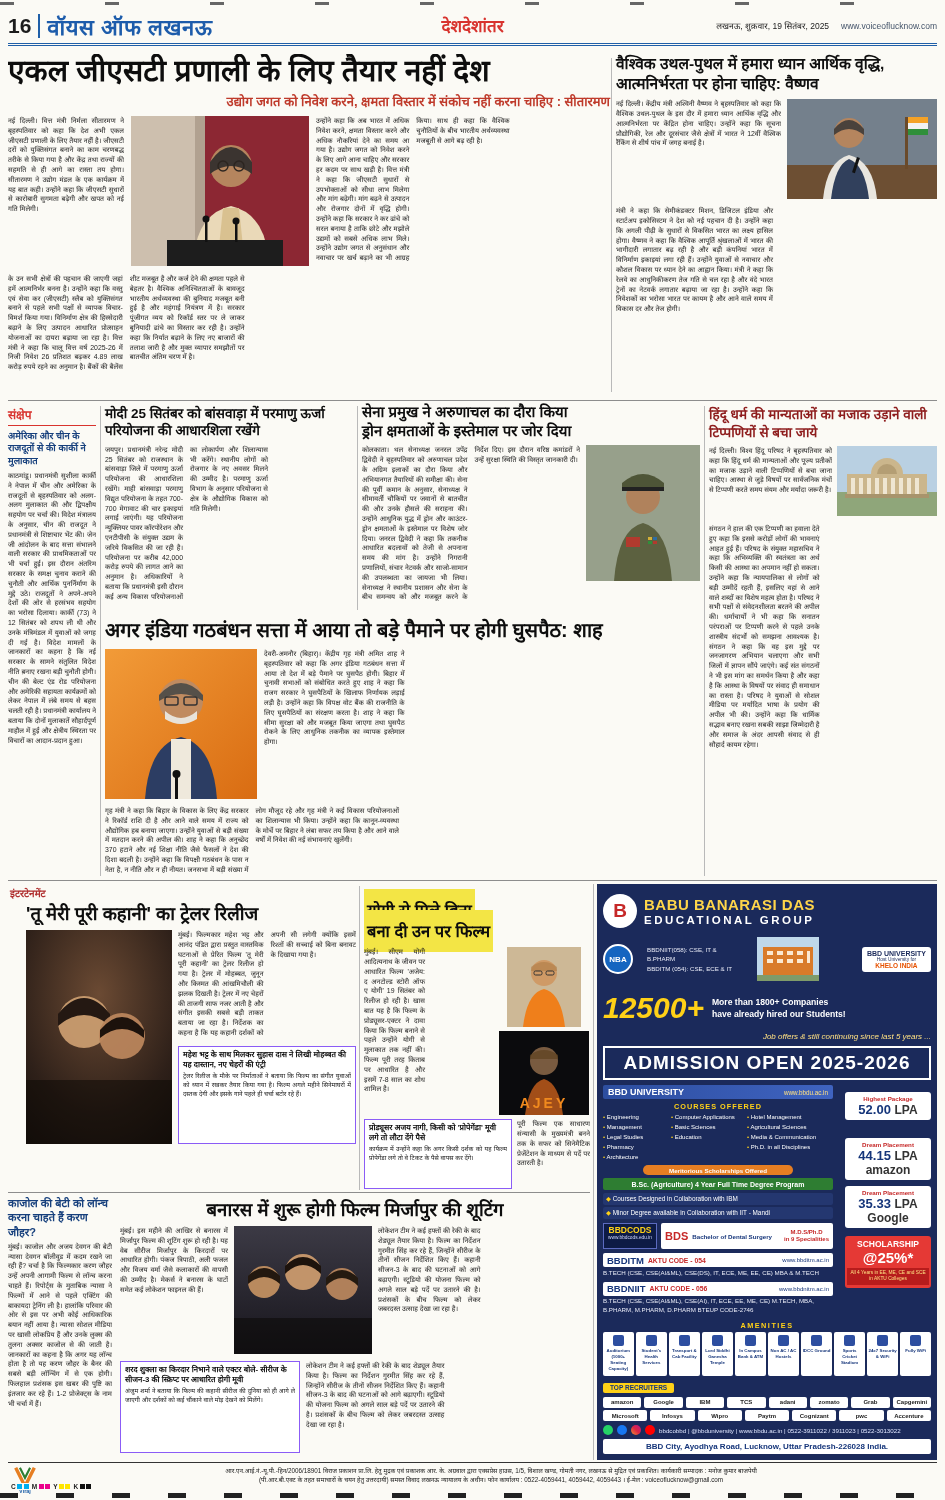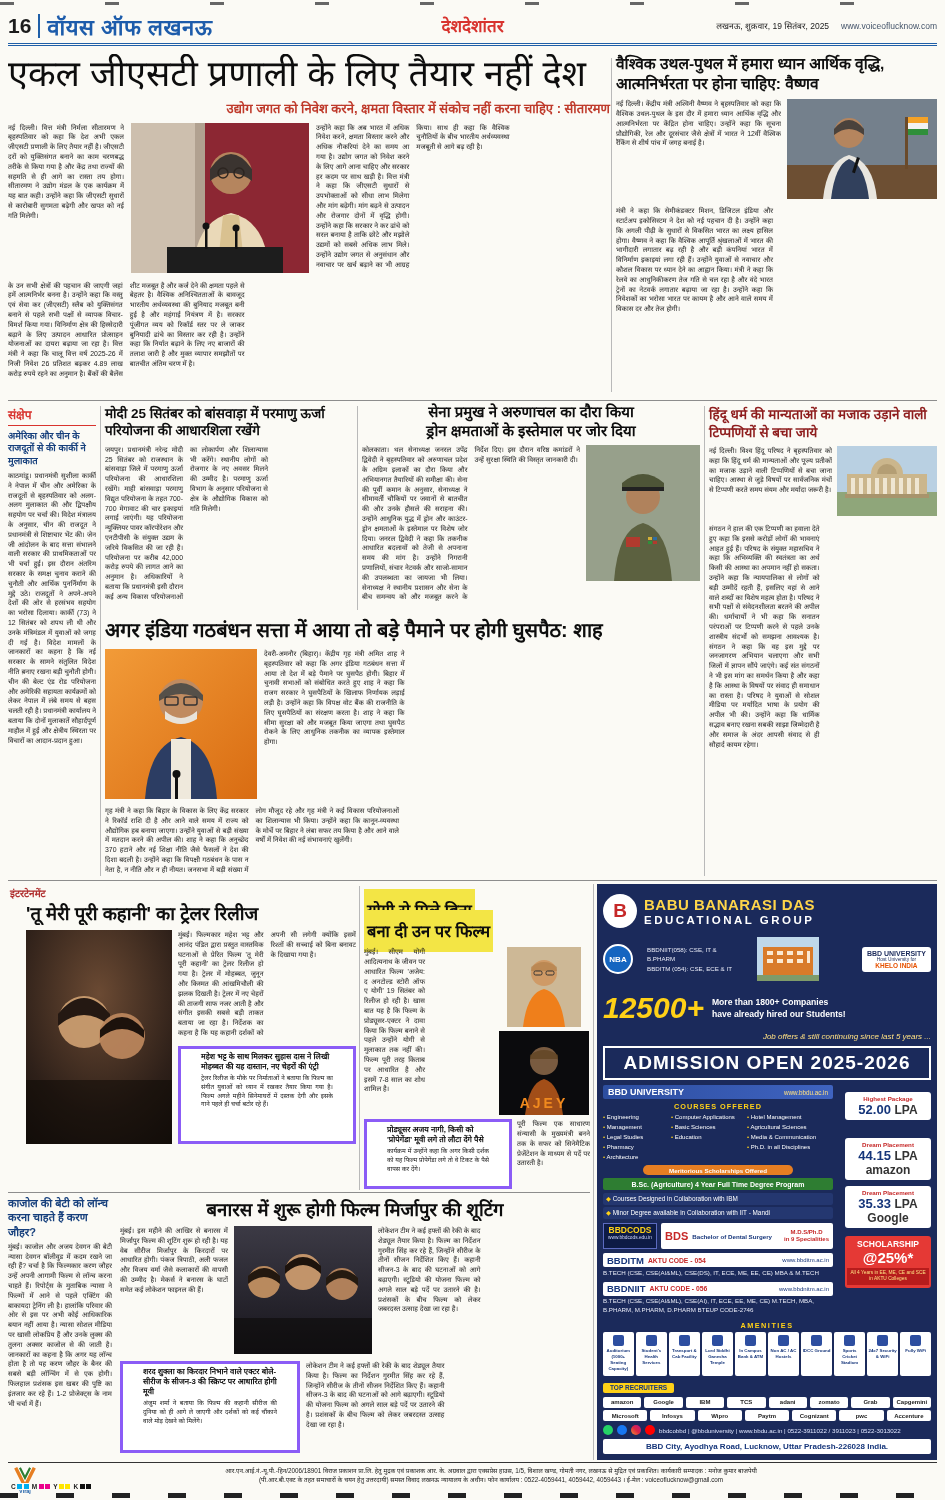--- a/index.html
+++ b/index.html
@@ -20,21 +20,21 @@
 .masthead{position:absolute;top:8px;left:8px;width:929px;height:38px;display:flex;align-items:center;border-bottom:3px double #1f5fa8}
 .mh-left{display:flex;align-items:center;gap:7px}
 .page-num{font-size:21px;font-weight:bold}
 .mh-sep{width:2px;height:24px;background:#1f5fa8}
 .mh-title{font-size:22px;font-weight:bold;color:#1d5cab;letter-spacing:.5px}
 .mh-center{position:absolute;left:50%;transform:translateX(-50%);font-size:17px;font-weight:bold;color:#d8332e}
 .mh-right{margin-left:auto;display:flex;gap:12px;align-items:baseline;font-size:8.5px;color:#222}
 .mh-url{color:#44546a}
 
 .lead{left:8px;top:54px;width:602px;height:344px}
-.h-xl{font-size:36px;font-weight:normal;color:#0d0d0d;line-height:1.1;white-space:nowrap;overflow:hidden}
+.h-xl{font-size:30px;font-weight:bold;color:#0d0d0d;line-height:1.1;white-space:nowrap;overflow:hidden}
 .subhead{font-size:13px;font-weight:bold;color:#bf3a2b;text-align:right;padding:5px 0 6px}
 .lead-rowA{display:flex;gap:7px;height:152px}
 .lead-colA{width:116px;height:152px}
 .fig-sita{width:178px;height:150px}
 .lead-colB{flex:1;height:152px}
 .lead-rowB{margin-top:6px;height:98px}
 
 .vaish{left:616px;top:54px;width:321px;height:344px}
 .h-md{font-size:15.5px;font-weight:bold;line-height:1.3;color:#101010}
 .vaish-row{display:flex;gap:6px;margin-top:5px;height:102px}
@@ -45,21 +45,21 @@
 .sank{left:8px;top:406px;width:88px;height:470px}
 .sank-label{font-size:12px;font-weight:bold;color:#d8332e;border-bottom:1.5px solid #d8332e;padding-bottom:2px;margin-bottom:4px}
 .sank-h{font-size:9.5px;font-weight:bold;color:#17407d;line-height:1.3;margin-bottom:4px}
 .sank-body{height:398px}
 
 .modi{left:105px;top:406px;width:248px;height:204px}
 .h-sm{font-size:13.5px;font-weight:bold;line-height:1.25;color:#0d0d0d}
 .modi-body{margin-top:5px;height:160px}
 
 .army{left:362px;top:402px;width:338px;height:208px}
-.h-army{font-size:15px;font-weight:bold;text-align:center;line-height:1.28;color:#0d0d0d}
+.h-army{font-size:15px;font-weight:bold;text-align:left;line-height:1.28;color:#0d0d0d}
 .army-row{display:flex;gap:6px;margin-top:5px;height:158px}
 .army-row .bt{flex:1;height:158px}
 .fig-army{width:114px;height:136px}
 
 .hindu{left:709px;top:406px;width:228px;height:470px}
 .h-hindu{font-size:13.5px;font-weight:bold;color:#8e1d1d;line-height:1.3}
 .hindu-rowA{display:flex;gap:5px;margin-top:5px;height:74px}
 .hindu-rowA .bt{flex:1;height:74px}
 .fig-court{width:100px;height:70px}
 .hindu-b2{margin-top:4px;height:346px}
@@ -71,21 +71,21 @@
 .shah-row .bt{flex:1;height:152px}
 .shah-b2{margin-top:5px;height:70px}
 
 .ent-label{position:absolute;left:10px;top:886px;font-size:10px;font-weight:bold;color:#b03030}
 .trail{left:26px;top:900px;width:330px;height:290px}
 .h-ent{font-size:18.5px;font-weight:bold;white-space:nowrap;overflow:hidden;color:#0d0d0d}
 .trail-row{display:flex;gap:6px;margin-top:5px;height:216px}
 .fig-movie{width:146px;height:214px}
 .trail-right{flex:1;display:flex;flex-direction:column;gap:4px}
 .trail-right .bt{height:112px}
-.inset{border:3px solid #8b5cf6;padding:3px 20px;overflow:hidden;background:#fff}
+.inset{border:1px solid #8b5cf6;padding:3px 4px;overflow:hidden;background:#fff}
 .trail-box{height:98px}
 .inset-title{font-size:7.8px;font-weight:bold;line-height:1.3;color:#111;margin-bottom:2px}
 .inset-body{font-size:6.3px;line-height:1.38;text-align:justify;color:#222;overflow:hidden}
 .yogi{left:364px;top:900px;width:226px;height:290px}
 .h-yogi{font-size:16.5px;font-weight:bold;line-height:1.28;color:#0d0d0d}
 .hl{background:#f3e545;padding:12px 3px}
 .yogi-row{display:flex;gap:5px;margin-top:5px;height:168px}
 .yogi-left{flex:1;height:168px}
 .yogi-right{width:92px;display:flex;flex-direction:column;gap:4px;align-items:center}
 .fig-yogi{width:74px;height:80px}

